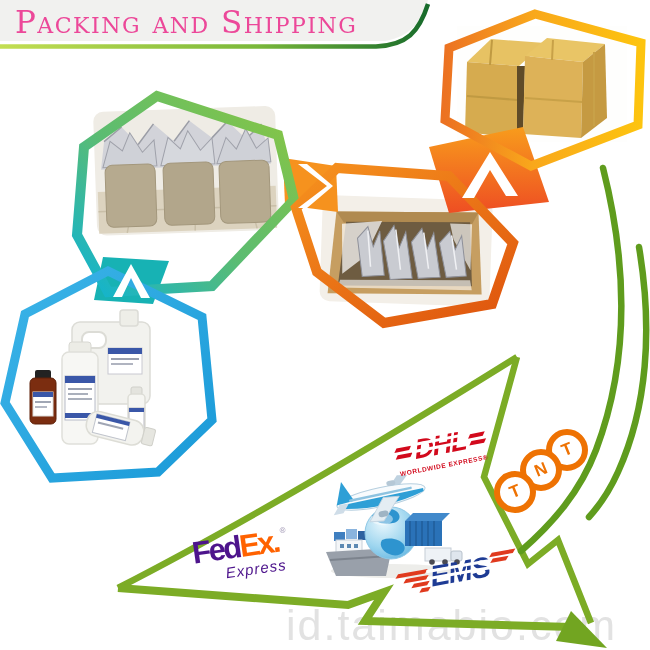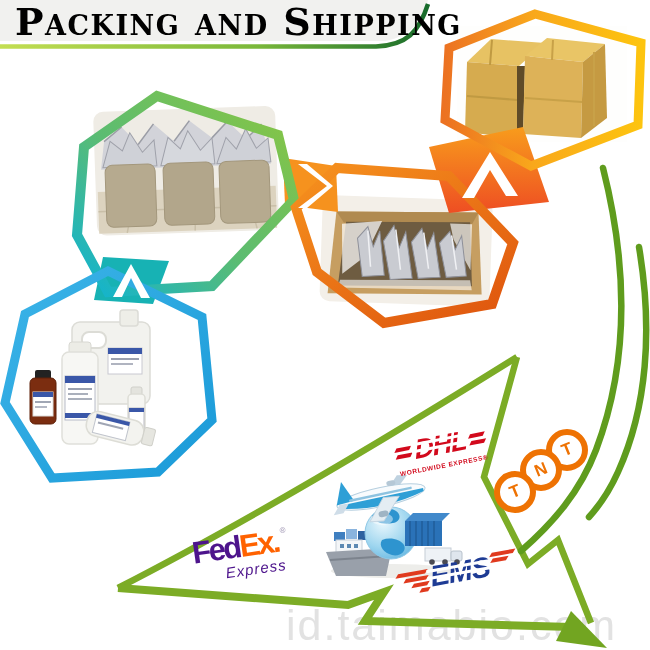--- a/index.html
+++ b/index.html
@@ -6,22 +6,22 @@
   body{
     position:relative;width:650px;height:650px;overflow:hidden;
     background:#ffffff;font-family:"Liberation Sans",sans-serif;
   }
   
   .banner{position:absolute;left:0;top:0;width:440px;height:58px;}
   .banner svg{position:absolute;left:0;top:0;}
   .banner h1{
     position:absolute;left:15px;top:2px;margin:0;height:40px;line-height:40px;
     font-family:"DejaVu Serif","Liberation Serif",serif;
-    font-variant:small-caps;font-weight:700;font-size:38px;letter-spacing:1.5px;
-    color:#000000;white-space:nowrap;
+    font-variant:small-caps;font-weight:400;font-size:31px;letter-spacing:1.5px;
+    color:#ec4899;white-space:nowrap;
   }
   
   .watermark{
     position:absolute;left:286px;top:601px;
     font-size:43px;letter-spacing:2px;color:#e2e2e2;white-space:nowrap;
   }
   
   .scene{position:absolute;left:0;top:0;}
   
   .logo{position:absolute;}

